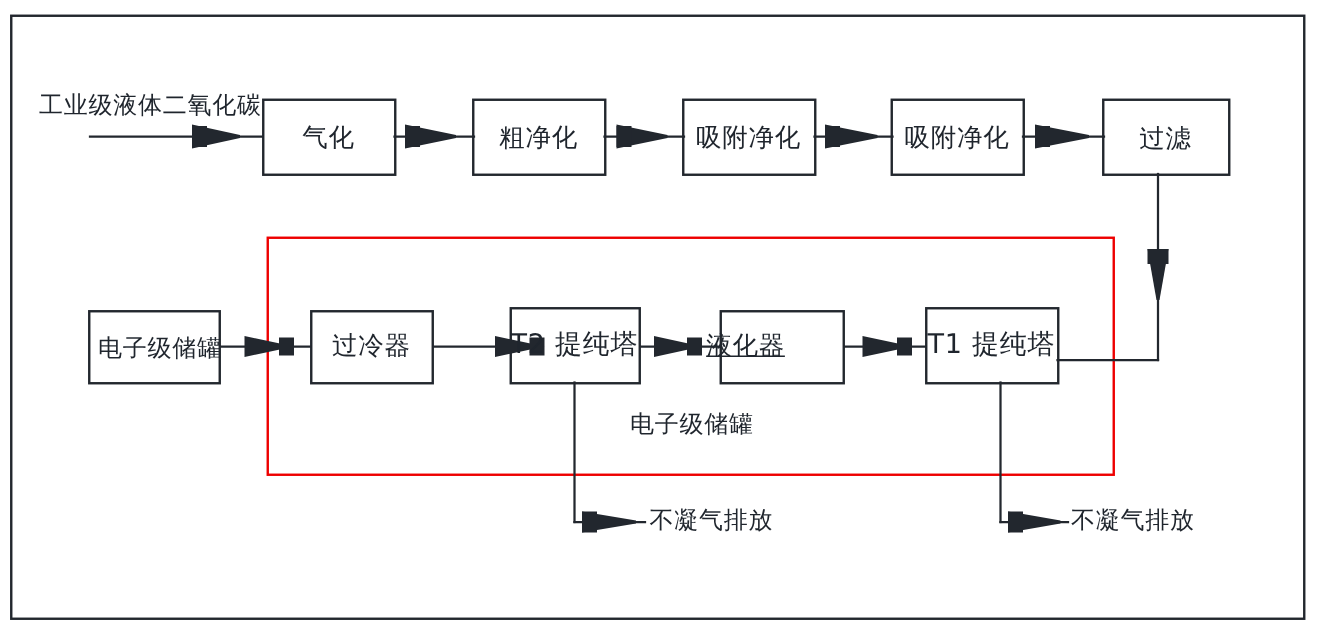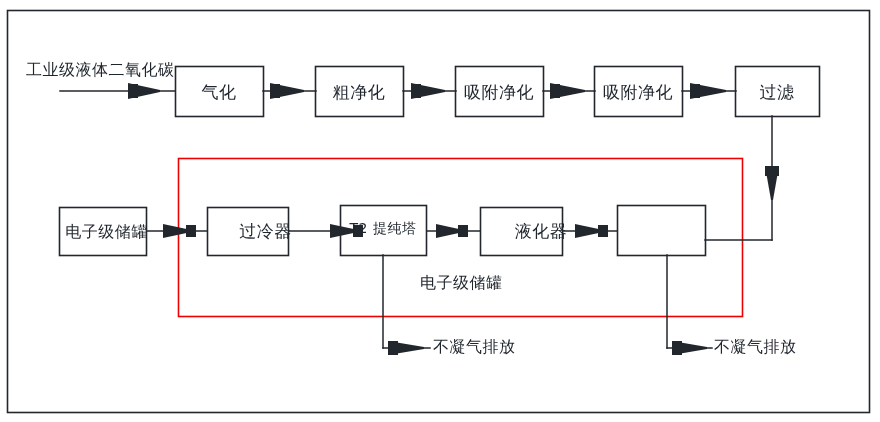--- a/index.html
+++ b/index.html
@@ -36,21 +36,21 @@
   .box-label {
     text-align: center;
     font-size: 17px;
     letter-spacing: 0.5px;
   }
   .free-label {
     font-size: 16px;
     letter-spacing: 0.5px;
   }
   .lbl-big {
-    font-size: 14px;
+    font-size: 18px;
   }
 </style>
 </head>
 <body>
 
 <div id="canvas">
 
   <svg class="layer" viewBox="0 0 880 422" xmlns="http://www.w3.org/2000/svg">
 
     <rect x="7.5" y="10.5" width="862" height="402" fill="none" stroke="#22272e" stroke-width="1.6"></rect>
@@ -155,22 +155,23 @@
 
   <div class="free-label" style="left:26px; top:62px;">工业级液体二氧化碳</div>
 
   <div class="box-label" style="left:175px; top:84px; width:88px;">气化</div>
   <div class="box-label" style="left:315px; top:84px; width:88px;text-align:center;">粗净化</div>
   <div class="box-label" style="left:455px; top:84px; width:88px;">吸附净化</div>
   <div class="box-label" style="left:594px; top:84px; width:88px;text-align:center;">吸附净化</div>
   <div class="box-label" style="left:735px; top:84px; width:84px;font-family:Liberation Serif, serif;">过滤</div>
 
   <div class="box-label" style="left:61px; top:224px; width:91px; font-size:16px;">电子级储罐</div>
-  <div class="box-label" style="left:207px; top:223px; width:81px;padding-left:18px;">过冷器</div>
+  <div class="box-label" style="left:207px; top:223px; width:81px;">过冷器</div>
   <div class="box-label lbl-big" style="left:338px; top:221px; width:90px;">T2 提纯塔</div>
-  <div class="box-label" style="left:500px; top:223px; width:82px;">液化器</div>
+  <div class="box-label" style="left:456px; top:223px; width:82px;text-decoration:underline;">液化器</div>
+  <div class="box-label lbl-big" style="left:616px; top:221px; width:90px;">T1 提纯塔</div>
 
   <div class="free-label" style="left:420px; top:275px;">电子级储罐</div>
 
   <div class="free-label" style="left:433px; top:339px;">不凝气排放</div>
   <div class="free-label" style="left:714px; top:339px;">不凝气排放</div>
 
 </div>
 
 </body></html>

